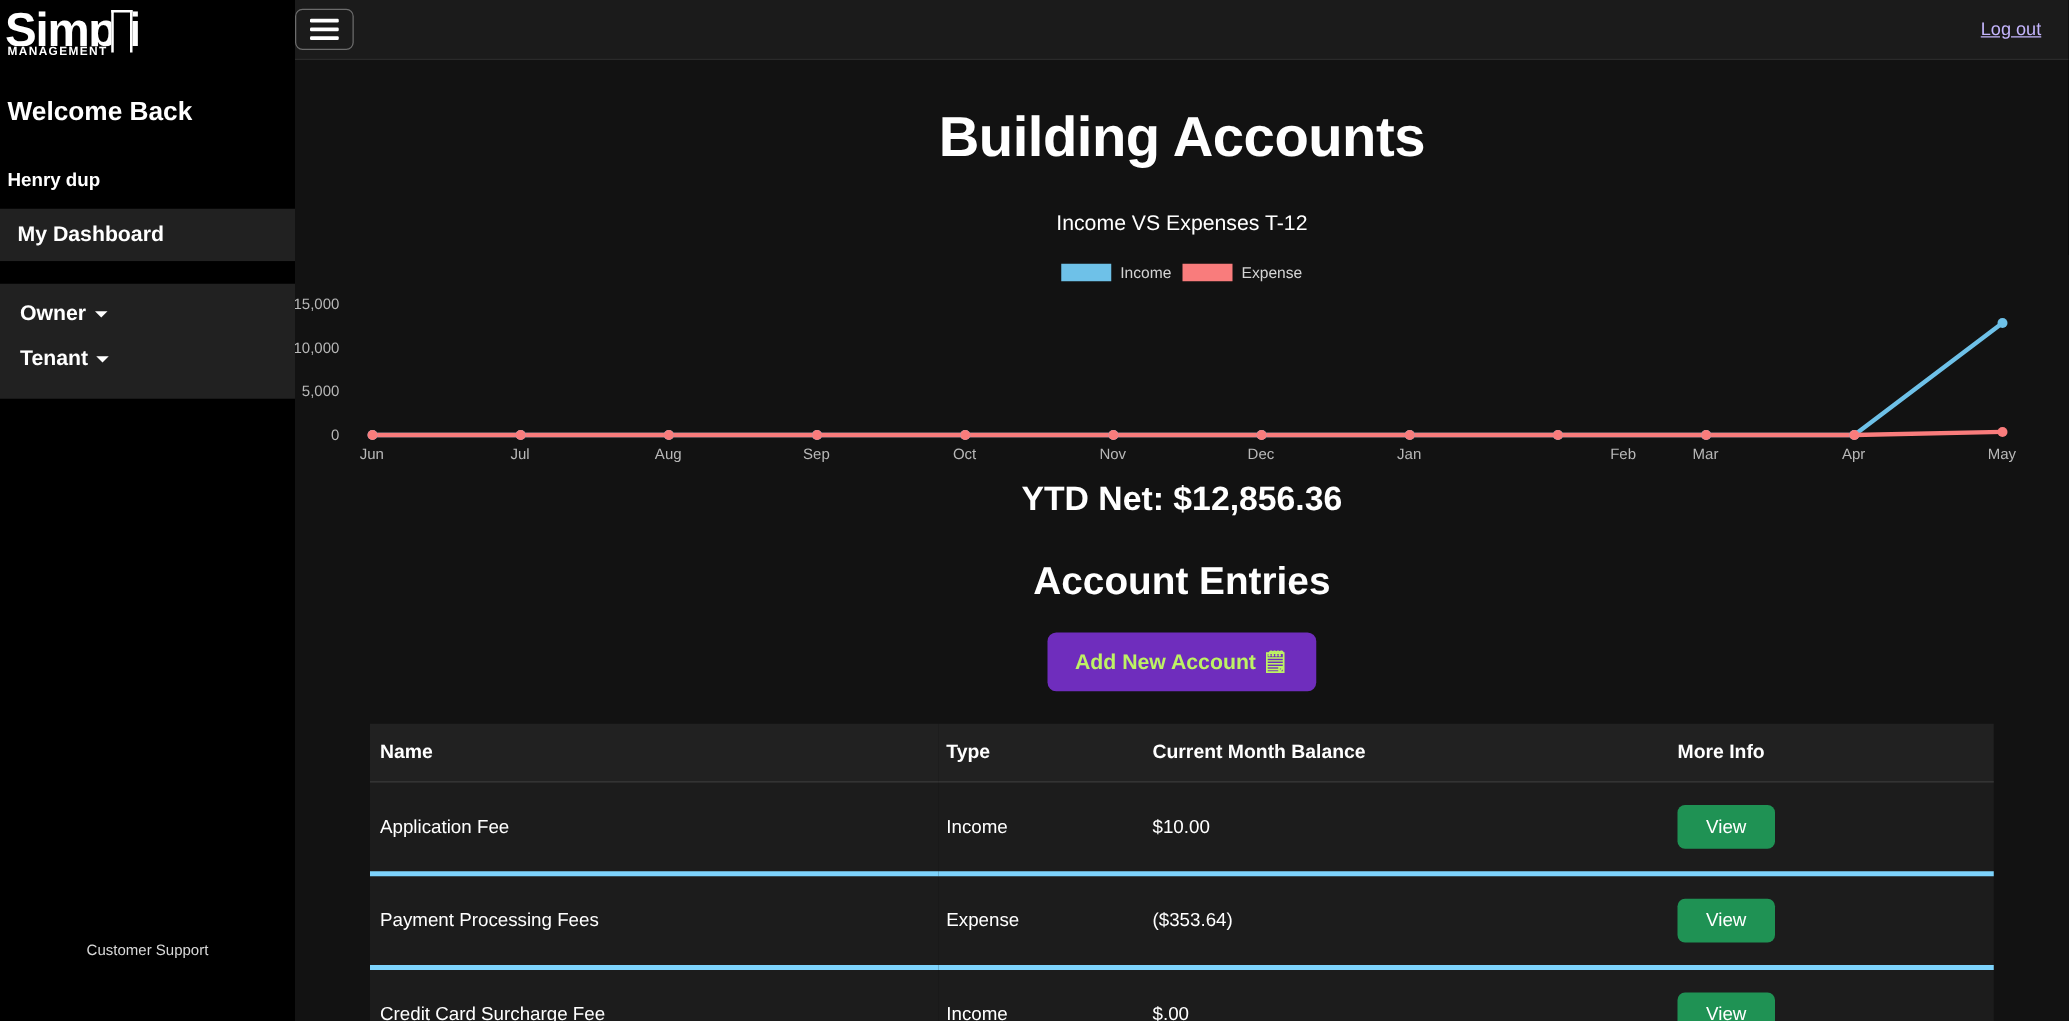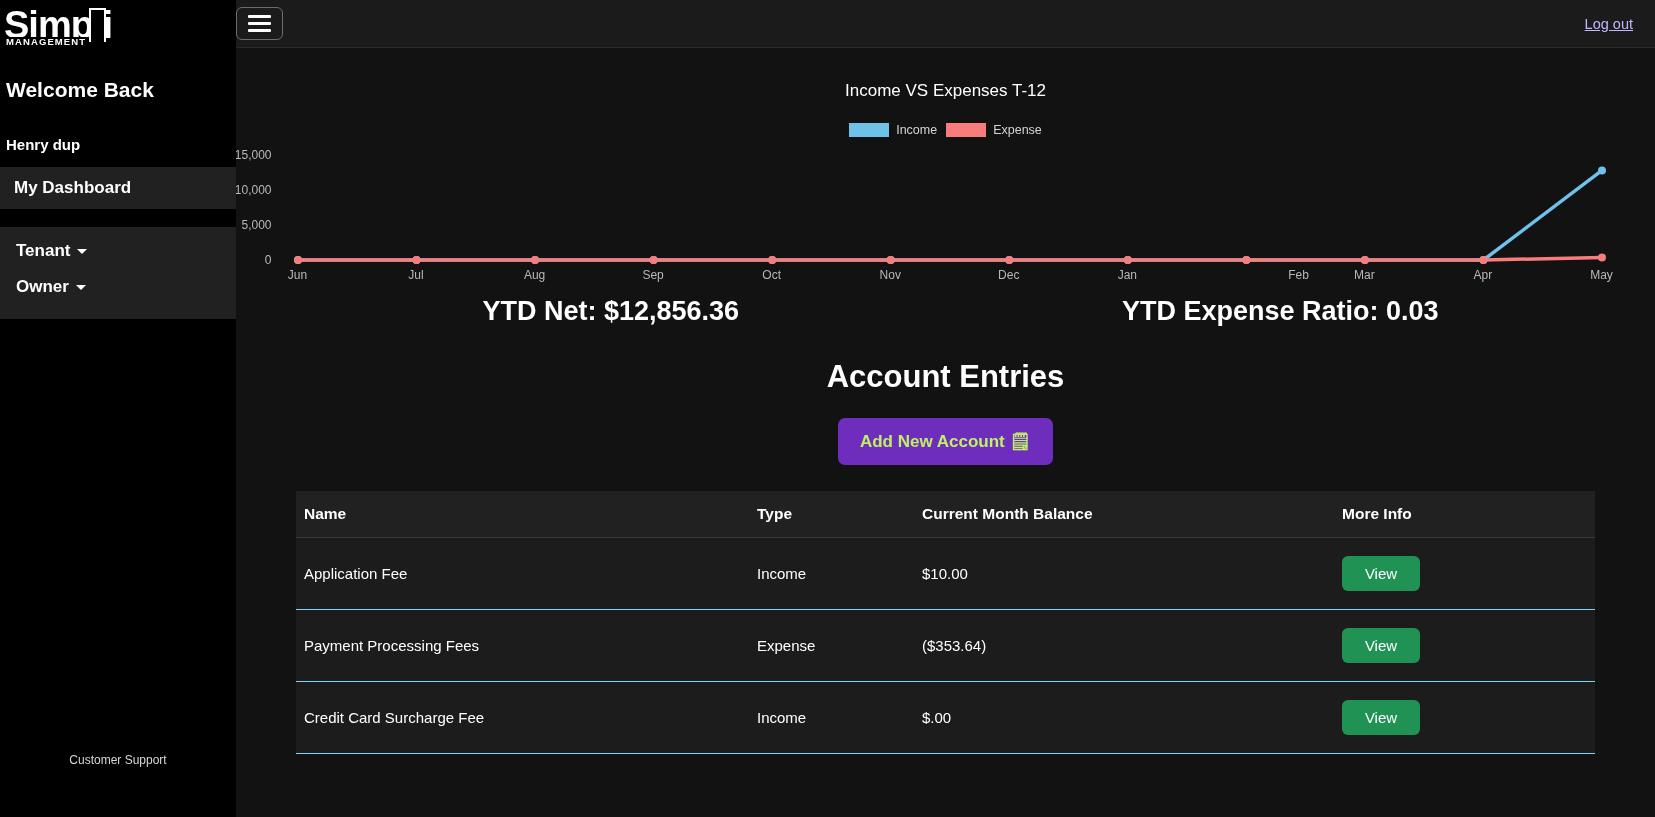--- a/index.html
+++ b/index.html
@@ -234,21 +234,21 @@
     font-weight: 700;
     padding: 14px 6px 14px 6px;
     background: #212121;
     border-bottom: 1px solid #3a3a3a;
   }
   thead th:first-child { padding-left: 8px; }
   tbody td {
     color: #ffffff;
     font-size: 15px;
     padding: 18px 6px;
-    border-bottom: 1px solid #7dd3fc;
+    border-bottom: 4px solid #7dd3fc;
     background: #1c1c1c;
     vertical-align: middle;
   }
   tbody td:first-child { padding-left: 8px; }
   .col-name { width: 455px; }
   .col-type { width: 165px; }
   .col-balance { width: 420px; }
   .col-more { width: auto; }
   .row-btn {
     display: inline-block;
@@ -282,45 +282,46 @@
     <div class="user-name">Henry dup</div>
 
     <div class="nav-active">
       <span>My Dashboard</span>
     </div>
 
     <div class="nav-gap"></div>
 
     <div class="nav-block">
       <div class="nav-item">
+        <span>Owner</span>
+        <span class="caret"></span>
+      </div>
+      <div class="nav-item">
         <span>Tenant</span>
-        <span class="caret"></span>
-      </div>
-      <div class="nav-item">
-        <span>Owner</span>
         <span class="caret"></span>
       </div>
     </div>
 
     <div class="support">Customer Support</div>
   </aside>
 
   <main class="main">
 
     <div class="topbar">
       <div class="hamburger">
         <span></span>
           <span></span>
           <span></span>
       </div>
       <div class="logout">Log out</div>
     </div>
 
     <div class="content">
 
+      <h1 class="page-title">Building Accounts</h1>
 
       <div class="chart-title">Income VS Expenses T-12</div>
 
       <div class="legend">
         <div class="legend-item">
           <span class="legend-swatch" id="sw0" style="background: rgb(110, 193, 232);"></span>
           <span class="legend-label">Income</span>
         </div>
         <div class="legend-item">
           <span class="legend-swatch" id="sw1" style="background: rgb(249, 124, 124);"></span>
@@ -374,21 +375,20 @@
             <div class="xtick" style="left: 847.818px;">Jan</div>
             <div class="xtick" style="left: 1019px;">Feb</div>
             <div class="xtick" style="left: 1084.91px;">Mar</div>
             <div class="xtick" style="left: 1203.45px;">Apr</div>
             <div class="xtick" style="left: 1322px;">May</div>
           </div>
       </div>
 
       <div class="stats">
         <div class="stat">YTD Net: $12,856.36</div>
-        <div class="stat">YTD Expense Ratio: 0.03</div>
       </div>
 
       <h2 class="section-title">Account Entries</h2>
 
       <div class="add-btn-wrap">
         <button class="add-btn">Add New Account 🗒</button>
       </div>
 
       <div class="table-wrap">
         <table>

